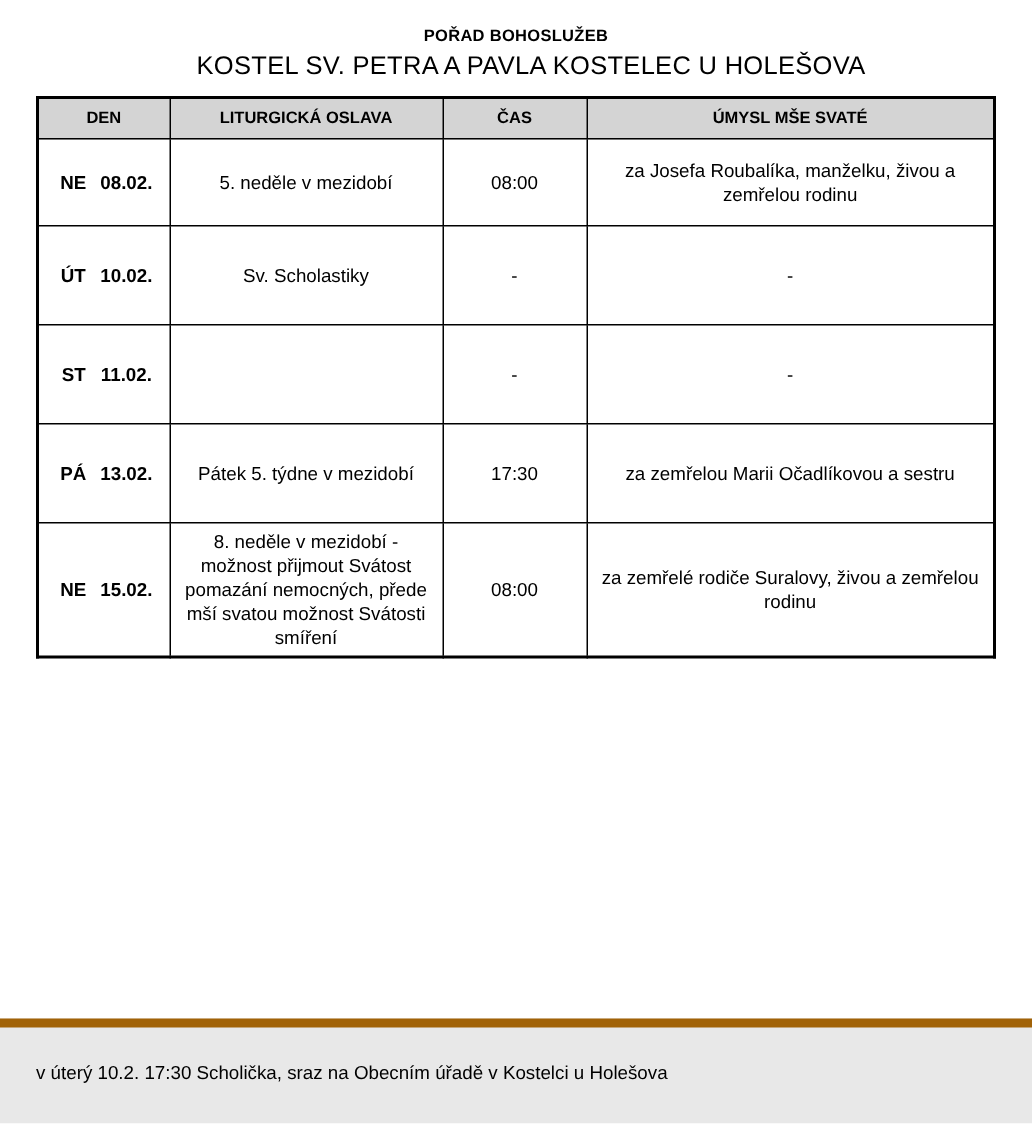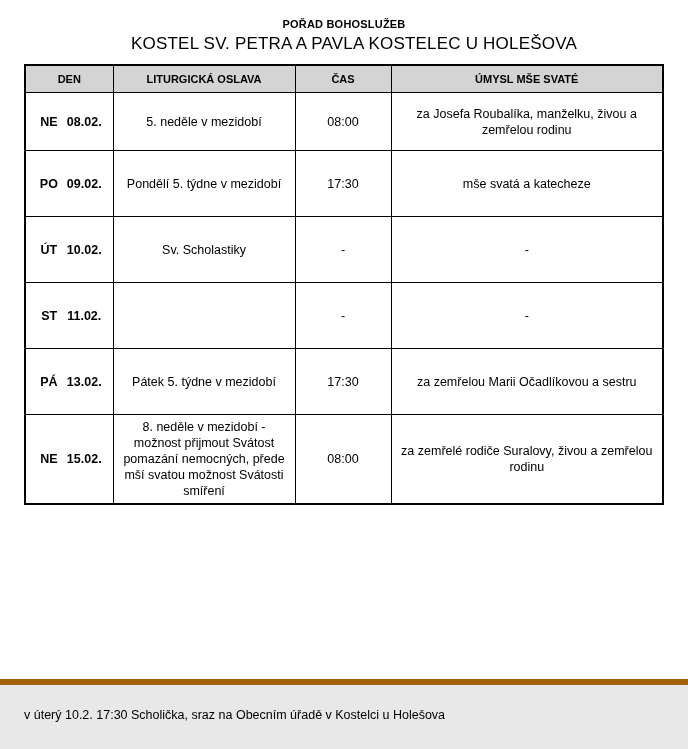--- a/index.html
+++ b/index.html
@@ -134,28 +134,20 @@
         <tr style="height:58px">
           <td class="day">
             <span class="dow">NE</span><span class="date">08.02.</span>
           </td>
           <td>5. neděle v mezidobí</td>
           <td>08:00</td>
           <td>za Josefa Roubalíka, manželku, živou a zemřelou rodinu</td>
         </tr>
         <tr style="height:66px">
           <td class="day">
-            <span class="dow">PO</span><span class="date">09.02.</span>
-          </td>
-          <td>Pondělí 5. týdne v mezidobí</td>
-          <td>17:30</td>
-          <td>mše svatá a katecheze</td>
-        </tr>
-        <tr style="height:66px">
-          <td class="day">
             <span class="dow">ÚT</span><span class="date">10.02.</span>
           </td>
           <td>Sv. Scholastiky</td>
           <td>-</td>
           <td>-</td>
         </tr>
         <tr style="height:66px">
           <td class="day">
             <span class="dow">ST</span><span class="date">11.02.</span>
           </td>

